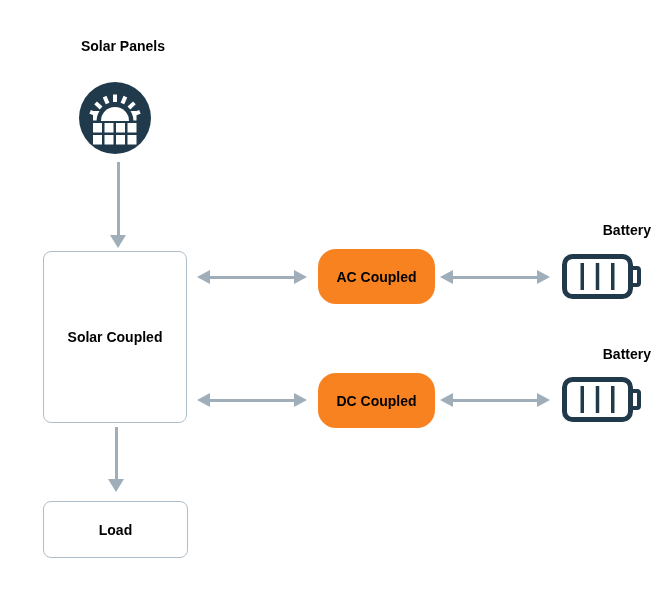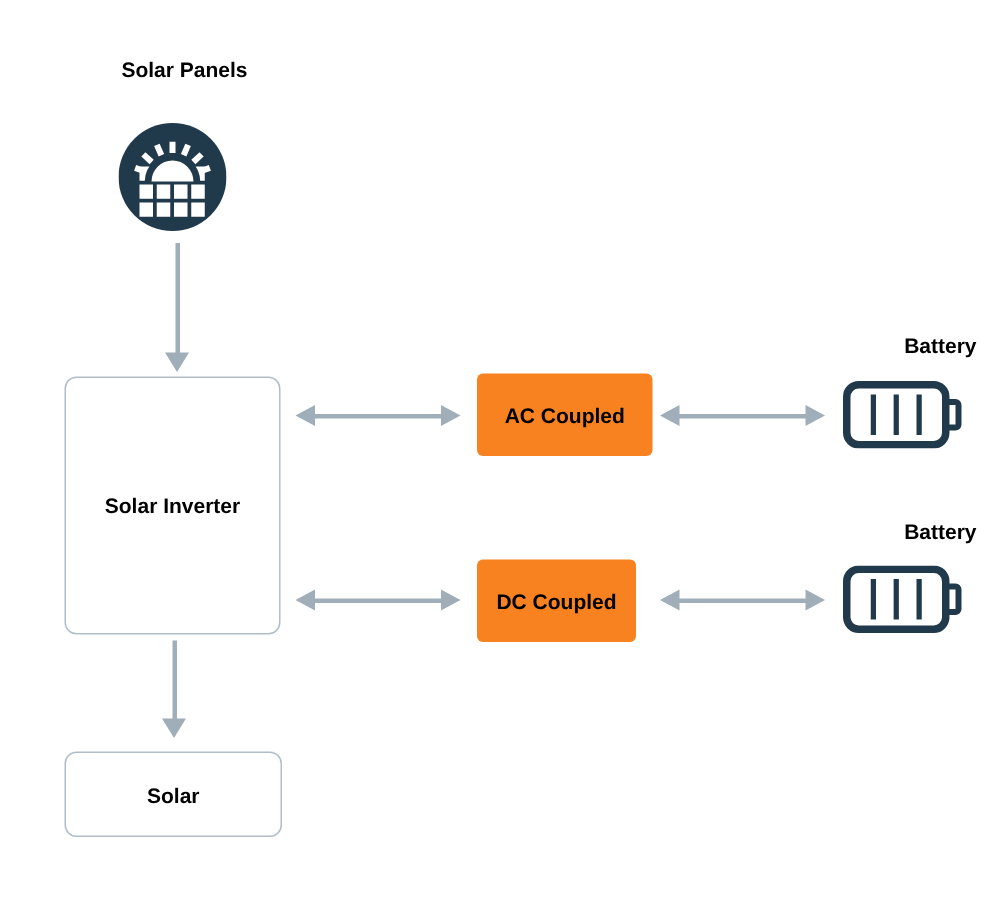--- a/index.html
+++ b/index.html
@@ -29,21 +29,21 @@
     font-size:14px;font-weight:700;color:var(--text);
     text-align:center;
   }
   .white-box{
     background:#ffffff;
     border:1.5px solid var(--border);
     border-radius:8px;
   }
   .orange-box{
     background:var(--orange);
-    border-radius:4px;
+    border-radius:18px;
   }
   
   .arrow-h{position:absolute;height:16px;}
   .arrow-h .line{
     position:absolute;left:11px;right:11px;top:50%;
     height:3px;margin-top:-1.5px;background:var(--arrow);
   }
   .arrow-h .head-l{
     position:absolute;left:0;top:50%;margin-top:-7px;width:0;height:0;
     border-top:7px solid transparent;border-bottom:7px solid transparent;
@@ -104,21 +104,21 @@
       </g>
     </svg>
   </div>
 
   <div class="arrow-v" style="left:110px;top:162px;height:86px;">
     <span class="line"></span>
     <span class="head-d"></span>
   </div>
 
   <div class="box white-box" style="left:43px;top:251px;width:144px;height:172px;">
-    <span>Solar Inverter</span>
+    <span>Solar Coupled</span>
   </div>
 
   <div class="arrow-h" style="left:197px;top:269px;width:110px;">
     <span class="line"></span>
     <span class="head-l"></span>
     <span class="head-r"></span>
   </div>
 
   <div class="box orange-box" style="left:318px;top:249px;width:117px;height:55px;">
     <span>AC Coupled</span>
@@ -143,21 +143,21 @@
       </g>
     </svg>
   </div>
 
   <div class="arrow-h" style="left:197px;top:392px;width:110px;">
     <span class="line"></span>
     <span class="head-l"></span>
     <span class="head-r"></span>
   </div>
 
-  <div class="box orange-box" style="left:318px;top:373px;width:106px;height:55px;text-align:right;">
+  <div class="box orange-box" style="left:318px;top:373px;width:117px;height:55px;text-align:right;">
     <span>DC Coupled</span>
   </div>
 
   <div class="arrow-h" style="left:440px;top:392px;width:110px;">
     <span class="line"></span>
     <span class="head-l"></span>
     <span class="head-r"></span>
   </div>
 
   <div class="node-label" style="left:551px;top:346px;width:100px;">Battery</div>
@@ -173,16 +173,16 @@
       </g>
     </svg>
   </div>
 
   <div class="arrow-v" style="left:108px;top:427px;height:65px;">
     <span class="line"></span>
     <span class="head-d"></span>
   </div>
 
   <div class="box white-box" style="left:43px;top:501px;width:145px;height:57px;">
-    <span>Solar</span>
+    <span>Load</span>
   </div>
 
 </div>
 
 </body></html>

